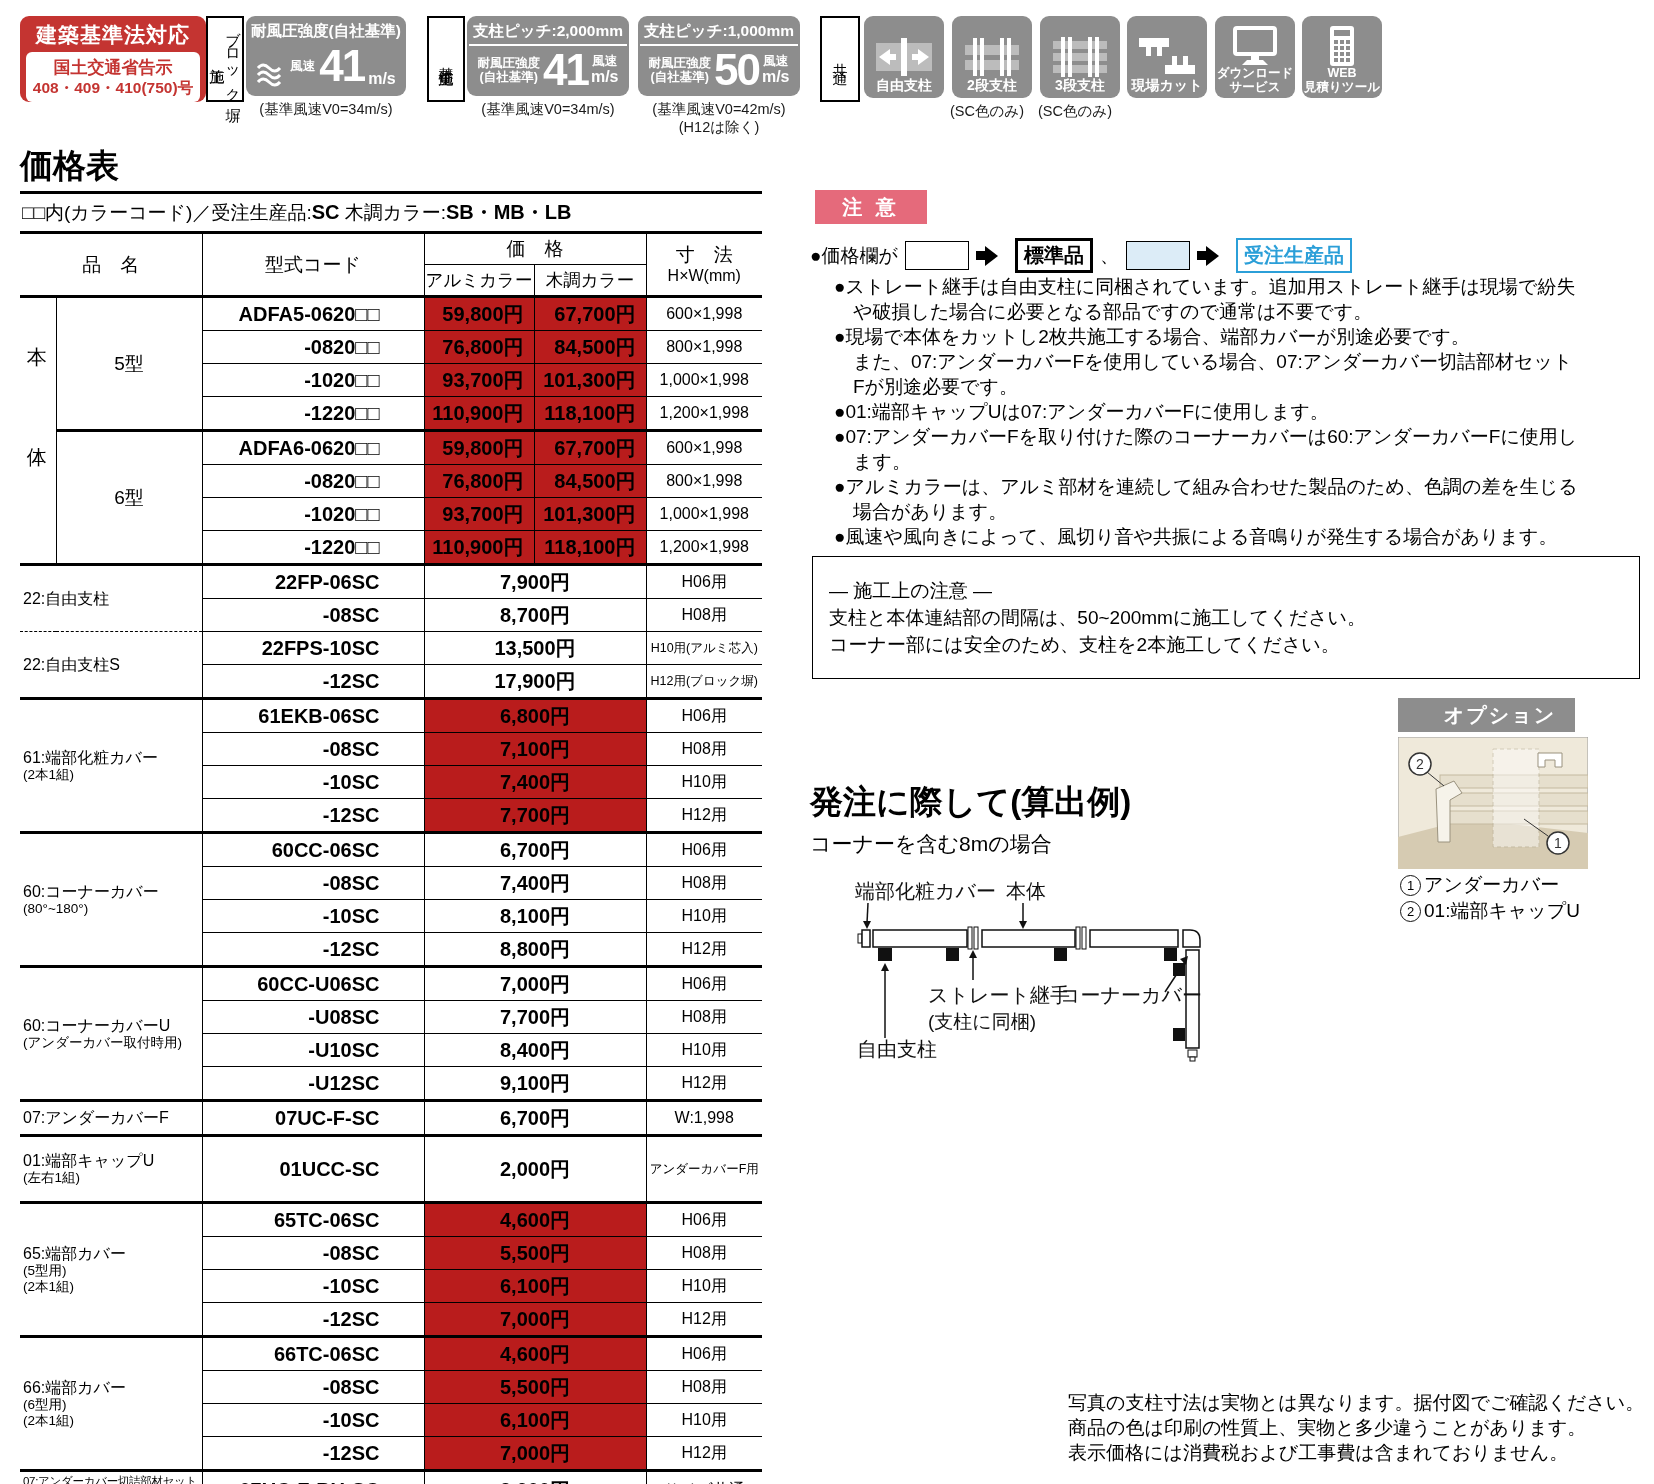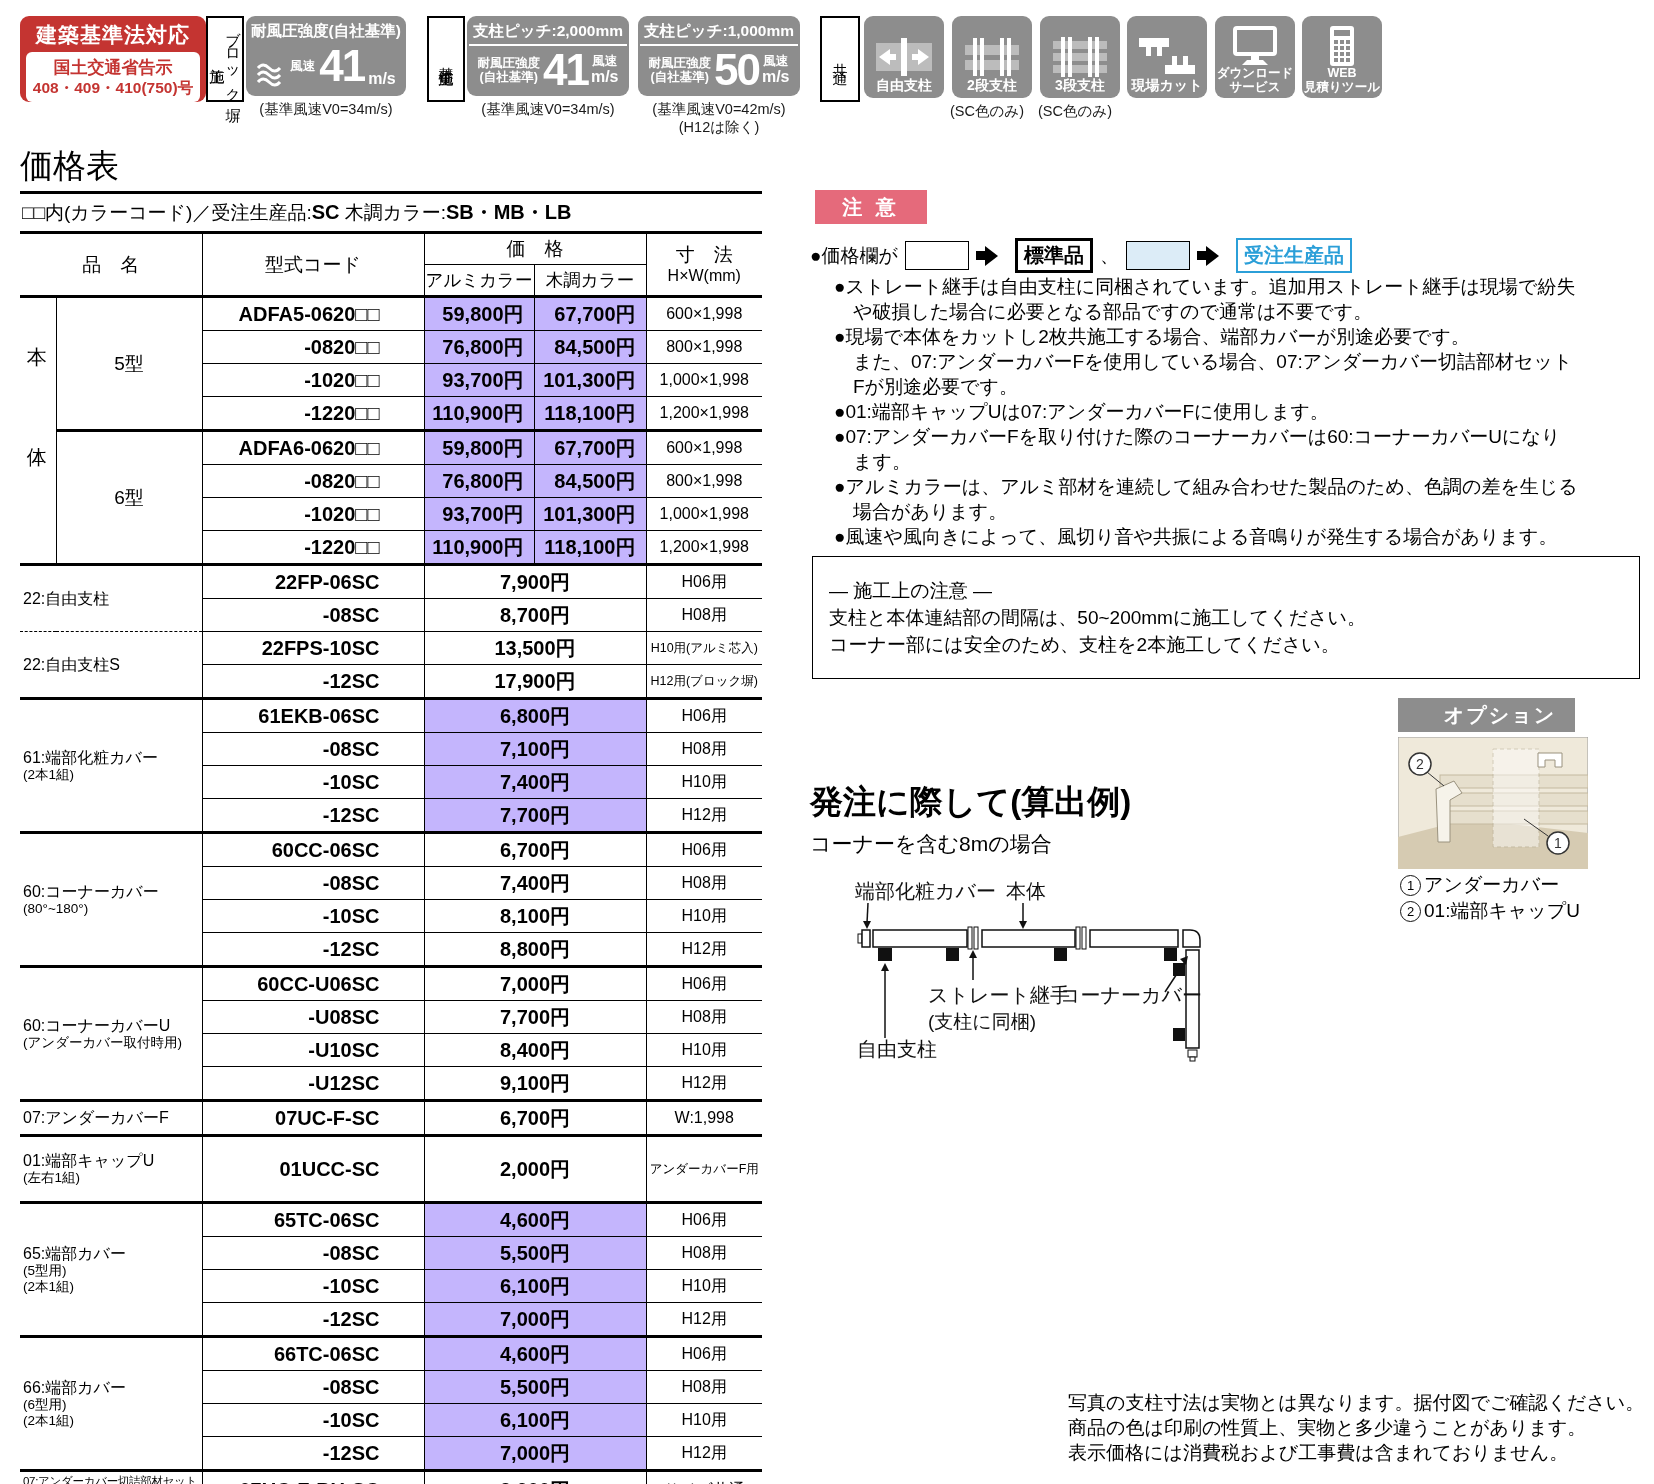--- a/index.html
+++ b/index.html
@@ -24,21 +24,21 @@
   .gb-small{font-size:12.5px;font-weight:bold;line-height:14px;text-align:center;}
   .gb-unit{font-size:16px;font-weight:bold;line-height:18px;}
   .gb-note{position:absolute;font-size:14.5px;color:#1a1a1a;text-align:center;white-space:nowrap;}
   .tile{width:80px;height:82px;background:#8d8d8d;border-radius:9px;display:flex;flex-direction:column;
         align-items:center;justify-content:flex-end;}
   .tile-label{color:#fff;font-size:14px;line-height:15px;font-weight:bold;margin-bottom:5px;text-align:center;white-space:nowrap;}
   .tile-label.two{font-size:12.5px;line-height:13.5px;margin-bottom:4px;}
   .tile-sub{position:absolute;font-size:14.5px;color:#1a1a1a;white-space:nowrap;}
   
   #table-wrap{position:absolute;left:20px;top:148px;width:742px;}
-  #price-title{font-size:33px;font-weight:normal;margin:0 0 7px 0;line-height:36px;}
+  #price-title{font-size:33px;font-weight:bold;margin:0 0 7px 0;line-height:36px;}
   #color-note{border-top:3px solid #000;border-bottom:3px solid #000;padding:5px 2px;font-size:19px;white-space:nowrap;}
   #color-note b{font-size:20px;}
   table{border-collapse:collapse;table-layout:fixed;width:742px;border-bottom:3px solid #000;}
   th,td{padding:0;vertical-align:middle;}
   thead th{font-weight:normal;font-size:19px;height:30px;}
   thead{border-bottom:3px solid #000;}
   th.bl,td.bl{border-left:1px solid #000;}
   th.price-h{border-bottom:1px solid #000;}
   th.sub-h{font-size:17.5px;}
   .size-h div{line-height:21px;}
@@ -49,21 +49,21 @@
   tr.gsd td.namecell{border-top:1.5px dashed #000;}
   tr.tall td{height:64px;}
   td.vcell{writing-mode:vertical-rl;text-align:center;font-size:20px;letter-spacing:100px;border-top:3px solid #000;}
   td.typecell{text-align:center;font-size:19px;border-left:1px solid #000;}
   td.namecell{font-size:16px;line-height:18px;padding-left:3px;}
   td.namecell .sub{font-size:13.5px;line-height:16px;}
   td.namecell.small div{font-size:11.5px;letter-spacing:-0.3px;}
   td.code{font-weight:bold;font-size:20px;text-align:right;padding-right:44px;border-left:1px solid #000;white-space:nowrap;}
   td.price{font-weight:bold;font-size:20px;text-align:right;padding-right:10px;border-left:1px solid #000;white-space:nowrap;}
   td.price.merged{text-align:center;padding-right:0;}
-  td.blue{background:#c4b5fd;}
+  td.blue{background:#b91c1c;}
   td.size{font-size:16px;text-align:center;border-left:1px solid #000;white-space:nowrap;}
   td.size.ssmall{font-size:12.5px;}
   
   #notice-badge{left:815px;top:190px;width:112px;height:34px;background:#e56a7b;color:#fff;
     font-size:20px;font-weight:bold;display:flex;align-items:center;justify-content:center;letter-spacing:4px;}
   #legend{left:810px;top:238px;display:flex;align-items:center;gap:7px;font-size:19px;white-space:nowrap;}
   .swatch{width:62px;height:27px;border:1.5px solid #000;background:#fff;display:inline-block;}
   .swatch.blue{background:#dcecf7;}
   .arrow-ico{display:inline-flex;align-items:center;}
   .arrow-stem{width:9px;height:9px;background:#000;}
@@ -522,21 +522,21 @@
         <span class="arrow-head"></span>
       </span>
     <span class="ord-box">受注生産品</span>
   </div>
 
   <div class="abs" id="bullets">
     <p>●ストレート継手は自由支柱に同梱されています。追加用ストレート継手は現場で紛失や破損した場合に必要となる部品ですので通常は不要です。</p>
     <p>●現場で本体をカットし2枚共施工する場合、端部カバーが別途必要です。
 また、07:アンダーカバーFを使用している場合、07:アンダーカバー切詰部材セットFが別途必要です。</p>
     <p>●01:端部キャップUは07:アンダーカバーFに使用します。</p>
-    <p>●07:アンダーカバーFを取り付けた際のコーナーカバーは60:コーナーカバーUになります。</p>
+    <p>●07:アンダーカバーFを取り付けた際のコーナーカバーは60:アンダーカバーFに使用します。</p>
     <p>●アルミカラーは、アルミ部材を連続して組み合わせた製品のため、色調の差を生じる場合があります。</p>
     <p>●風速や風向きによって、風切り音や共振による音鳴りが発生する場合があります。</p>
   </div>
 
   <div class="abs" id="construction-box">
     <div>— 施工上の注意 —</div>
     <div>支柱と本体連結部の間隔は、50~200mmに施工してください。</div>
     <div>コーナー部には安全のため、支柱を2本施工してください。</div>
   </div>
 

